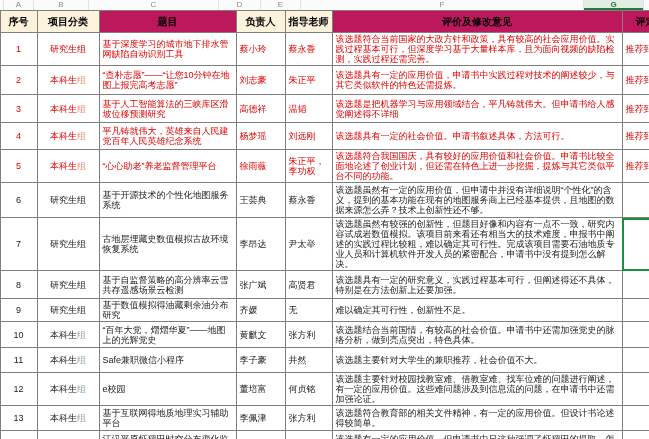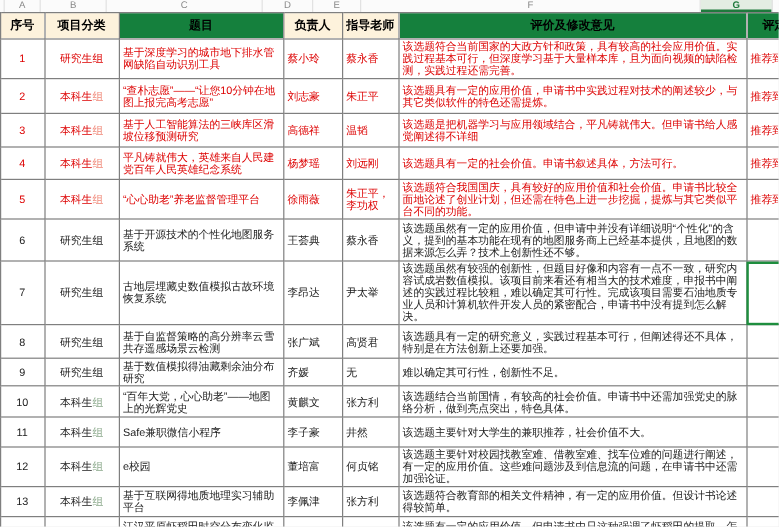--- a/index.html
+++ b/index.html
@@ -12,21 +12,21 @@
   .letters .lcell{box-sizing:border-box;text-align:center;border-right:1px solid #e2e2e2;overflow:hidden;}
   .letters .lcell.active{background:#E3EDE3;color:#1F7A3D;font-weight:bold;box-shadow:inset 0 -2px 0 #1F7A3D;}
   .letters .spacer{box-sizing:border-box;border-right:1px solid #e2e2e2;}
   
   table.grid{border-collapse:collapse;table-layout:fixed;width:644px;}
   table.grid td{border:1px solid #7f7f7f;padding:1px 3px;vertical-align:middle;overflow:hidden;
     font-size:9px;line-height:10px;color:#1a1a1a;word-break:break-all;}
   table.grid td:first-child{border-left:none;position:relative;padding:0;}
   tr.hdr td{font-weight:bold;font-size:10px;text-align:center;color:#000;line-height:11px;margin-top:15px;}
   .hdr-light{background:#FDF2DC;}
-  .hdr-tan{background:#15803d;}
+  .hdr-tan{background:#be185d;}
   td.c-no{text-align:center;font-size:10px;}
   td.c-cat{text-align:center;}
   td.c-comment{font-size:8.5px;line-height:9.6px;}
   tr.red td{color:#DD0000;}
   .cat-suffix.light-red{color:#F08878;}
   .cat-suffix.light-green{color:#8CA98C;}
   td.sel{outline:2px solid #1E8E3E;outline-offset:-2px;}
 </style>
 </head>
 <body>
@@ -143,21 +143,21 @@
           <td>基于数值模拟得油藏剩余油分布研究</td>
           <td>齐媛</td>
           <td>无</td>
           <td class="c-comment">难以确定其可行性，创新性不足。</td>
           <td></td>
         </tr>
         <tr style="height: 26px;">
           <td></td>
           <td class="c-no">10</td>
           <td class="c-cat"><span>本科生</span><span class="cat-suffix light-green">组</span></td>
-          <td>“百年大党，心心助老”——地图上的光辉党史</td>
+          <td>“百年大党，熠熠华夏”——地图上的光辉党史</td>
           <td>黄麒文</td>
           <td>张方利</td>
           <td class="c-comment">该选题结合当前国情，有较高的社会价值。申请书中还需加强党史的脉络分析，做到亮点突出，特色具体。</td>
           <td></td>
         </tr>
         <tr style="height: 25px;">
           <td></td>
           <td class="c-no">11</td>
           <td class="c-cat"><span>本科生</span><span class="cat-suffix light-green">组</span></td>
           <td>Safe兼职微信小程序</td>

